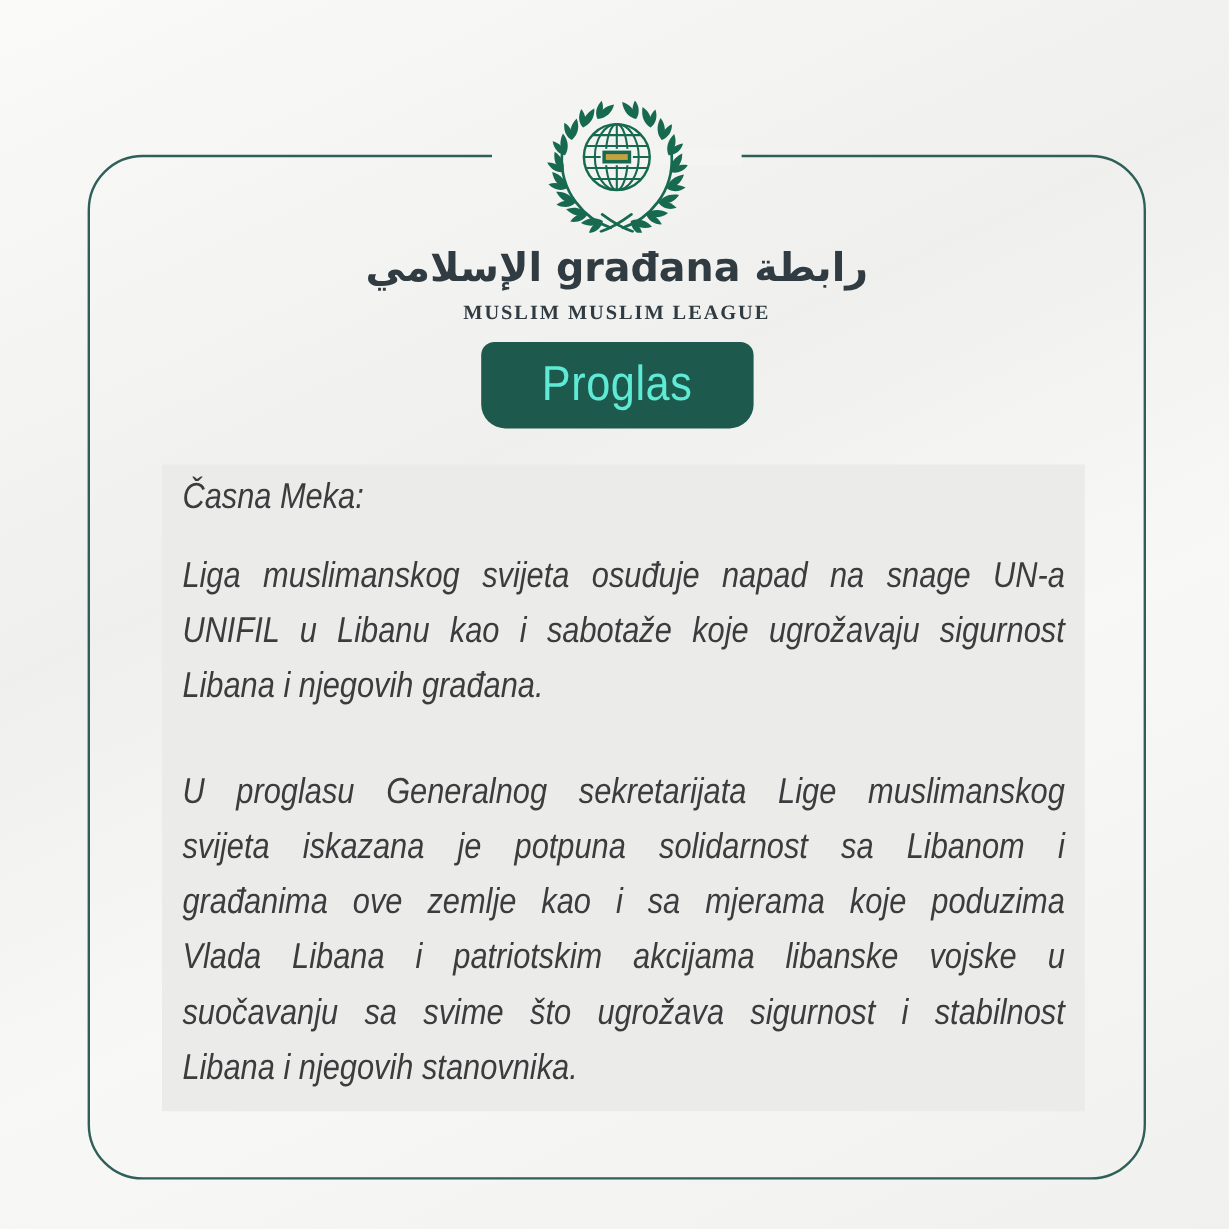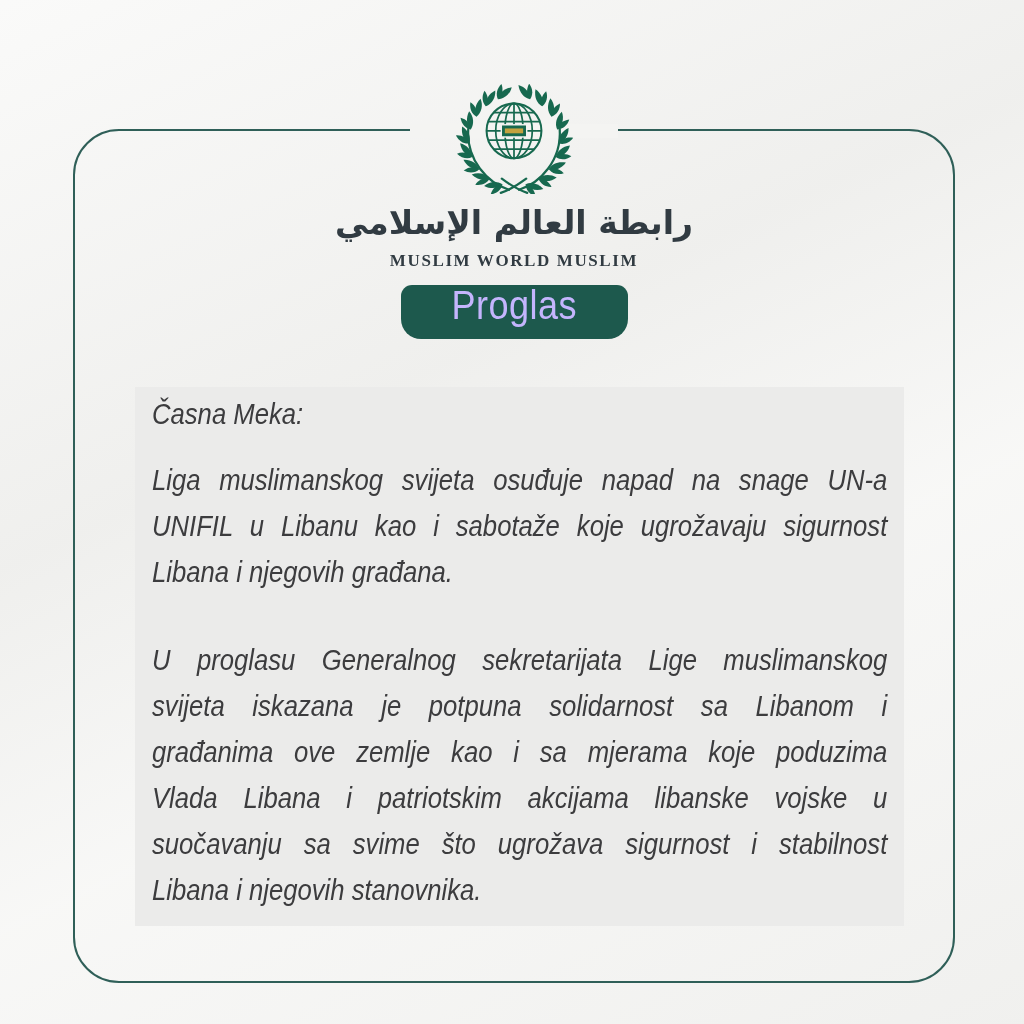--- a/index.html
+++ b/index.html
@@ -45,25 +45,25 @@
     margin-top:6px;line-height:1.4;white-space:nowrap;
     direction:rtl;
   }
   .org-name{
     font-family:"Liberation Serif",serif;
     font-size:17px;font-weight:bold;letter-spacing:1.6px;
     color:var(--heading-dark);margin-top:5px;white-space:nowrap;
   }
   .badge{
     margin-top:14px;
-    width:227px;height:54px;
+    width:227px;height:72px;
     background:var(--badge-green);
     border-radius:11px 11px 20px 20px;
-    display:flex;align-items:flex-start;justify-content:center;
-    color:#c4b5fd;
+    display:flex;align-items:center;justify-content:center;
+    color:#5eead4;
   }
   .badge-label{
     font-size:41px;line-height:1;letter-spacing:0.5px;
     transform:scaleX(0.88);transform-origin:center;
     padding-bottom:4px;
   }
   .text-panel{
     position:absolute;left:60px;top:256px;width:769px;
     background:var(--panel-bg);
     padding:4px 17px 13px 17px;box-sizing:border-box;font-style:italic;
@@ -148,22 +148,22 @@
             <use href="#leaf" transform="translate(104.5,44.6) rotate(46) scale(0.85)"></use>
           <use href="#leaf" transform="translate(98.9,32) rotate(-8)"></use>
             <use href="#leaf" transform="translate(98.9,32) rotate(28) scale(0.85)"></use>
           <use href="#leaf" transform="translate(89.7,21.8) rotate(-26)"></use>
             <use href="#leaf" transform="translate(89.7,21.8) rotate(10) scale(0.85)"></use>
           <use href="#leaf" transform="translate(77.8,14.9) rotate(-44)"></use>
             <use href="#leaf" transform="translate(77.8,14.9) rotate(-8) scale(0.85)"></use>
         </g>
       </svg>
 
-      <div class="arabic-name">رابطة العالم الإسلامي</div>
-      <div class="org-name">MUSLIM WORLD MUSLIM</div>
+      <div class="arabic-name">رابطة građana الإسلامي</div>
+      <div class="org-name">MUSLIM MUSLIM LEAGUE</div>
 
       <div class="badge">
         <span class="badge-label">Proglas</span>
       </div>
     </div>
 
     <div class="text-panel">
       <div class="text-scale">
         <div class="salutation">Časna Meka:</div>
         <div class="para">

